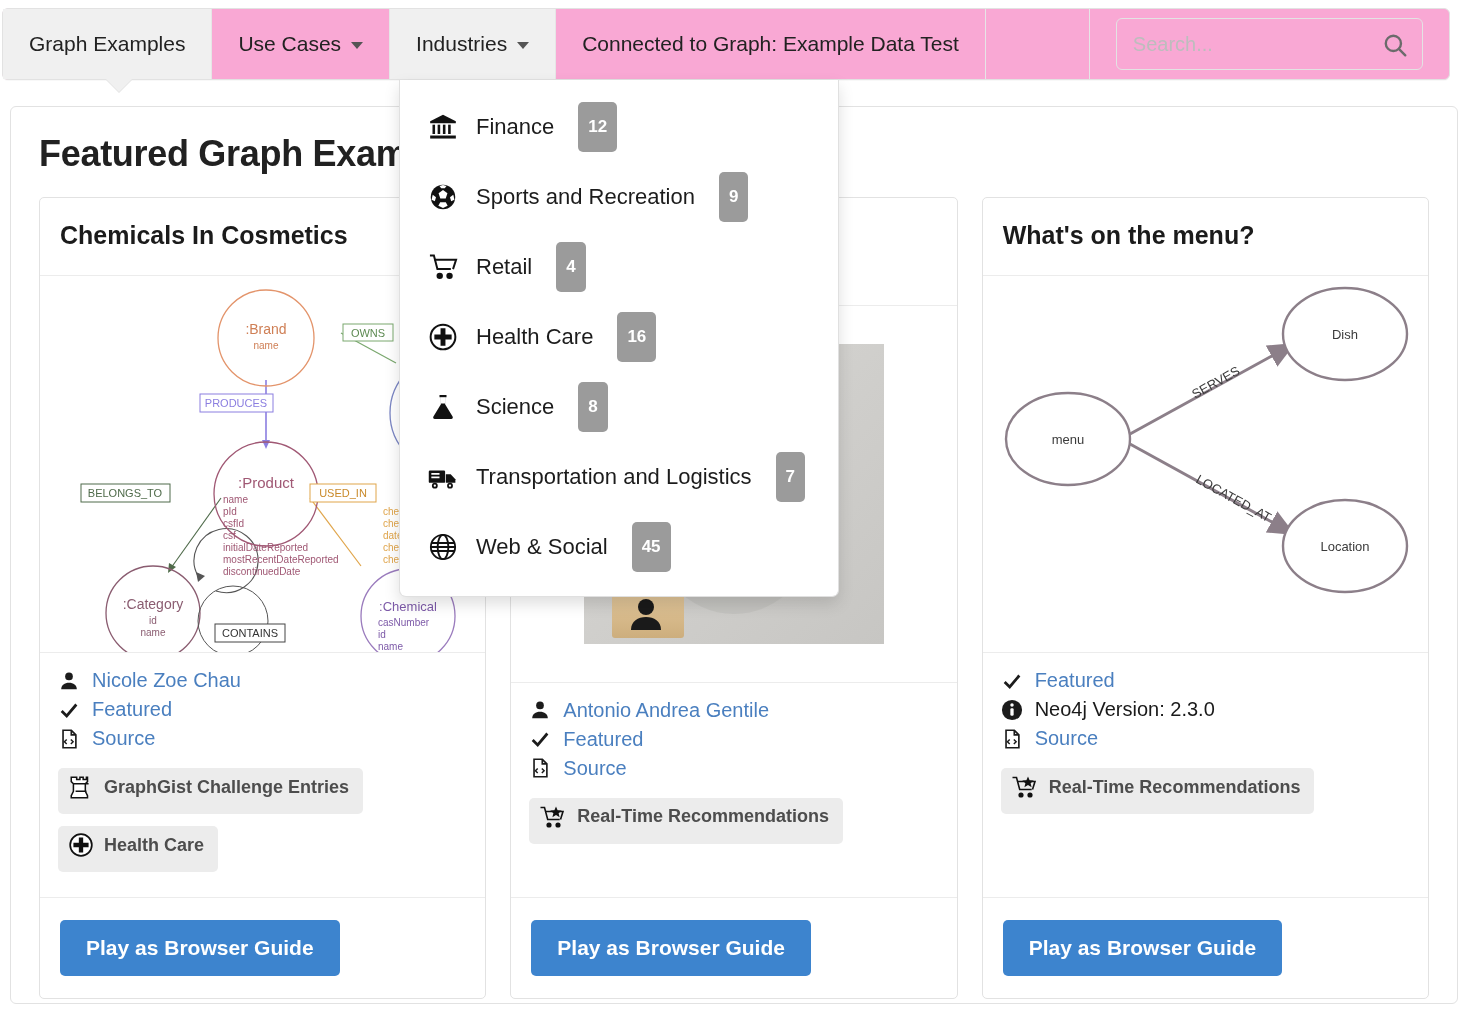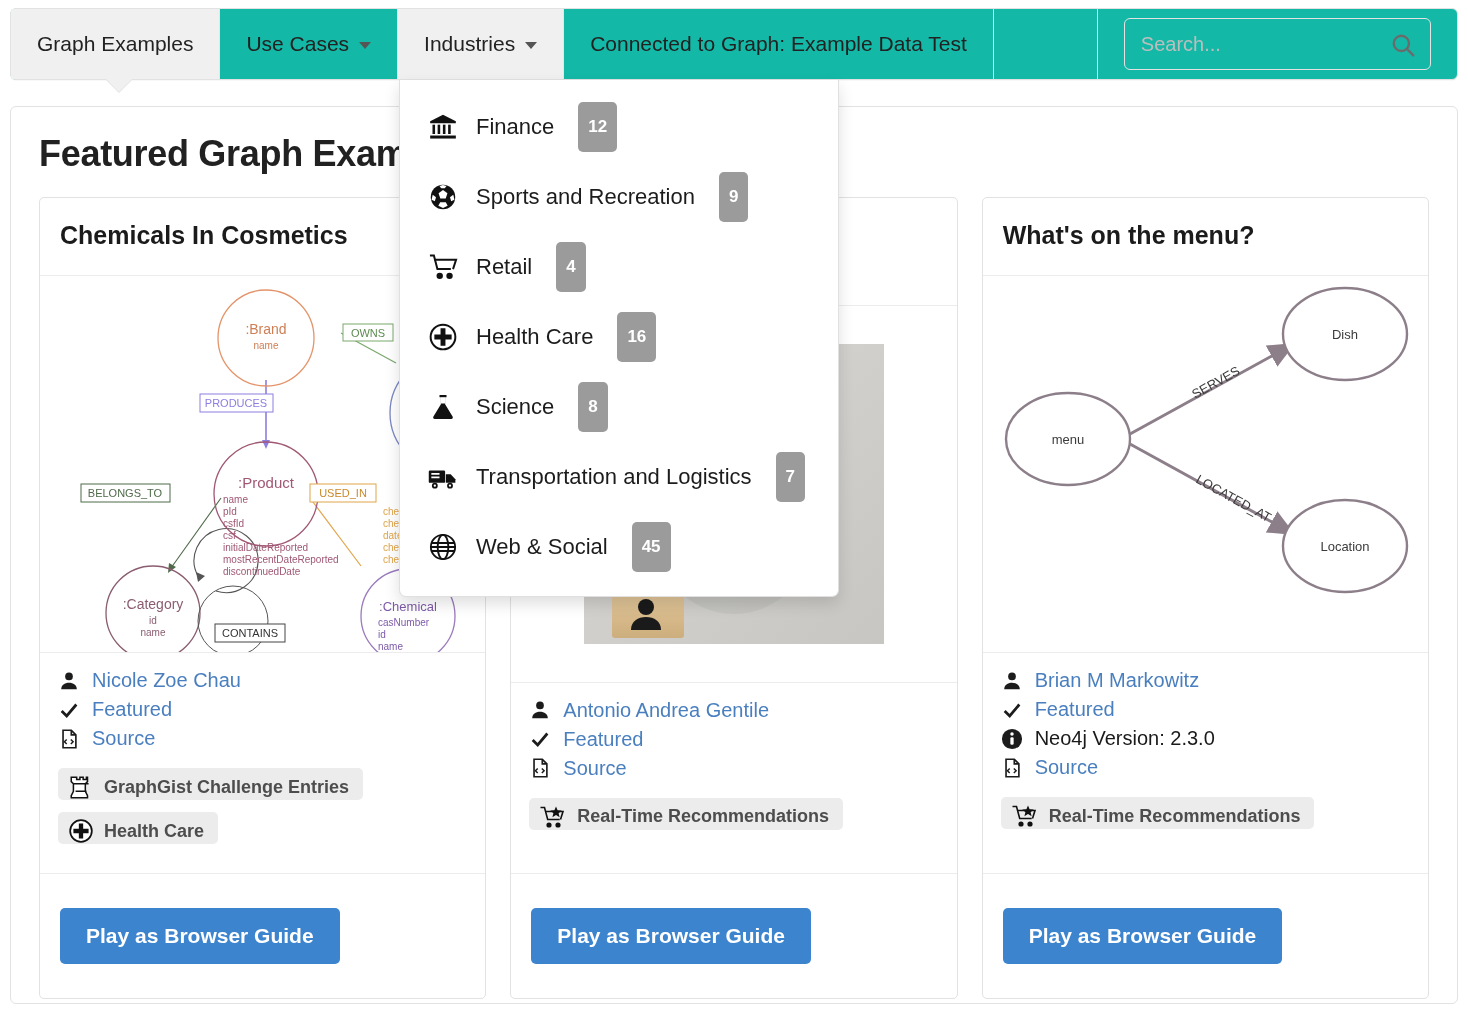--- a/index.html
+++ b/index.html
@@ -7,23 +7,23 @@
     margin: 0; padding: 0;
     width: 1468px; height: 1014px;
     background: #ffffff;
     font-family: "Liberation Sans", sans-serif;
     overflow: hidden;
   }
   .page { position: relative; width: 1468px; height: 1014px; }
 
   
   .navbar {
-    position: absolute; left: 10px; top: 8px;
+    position: absolute; left: 2px; top: 8px;
     width: 1448px; height: 72px;
-    background: #14b8a6;
+    background: #f9a8d4;
     border: 1px solid #e2e2e2;
     border-radius: 6px;
     display: flex; align-items: stretch;
     box-shadow: 0 1px 1px rgba(0,0,0,.03);
   }
   .navtab {
     display: flex; align-items: center; gap: 10px;
     padding: 0 26px;
     border-right: 1px solid #e6e6e6;
     font-size: 21px; color: #222; white-space: nowrap;
@@ -108,28 +108,28 @@
   .card-meta { padding: 16px 18px 10px 18px; flex: 1; }
   .meta-row {
     display: flex; align-items: center; gap: 12px;
     margin-bottom: 6px; font-size: 20px;
   }
   .meta-link { color: #4a7fbf; }
   .meta-plain { color: #1a1a1a; }
   .tag {
     display: inline-flex; align-items: center; gap: 10px;
     background: #ececec; border-radius: 5px;
-    padding: 6px 14px 0 10px;
+    padding: 6px 14px 14px 10px;
     margin-top: 12px;
     font-size: 18px; font-weight: bold; color: #4d4d4d;
   }
   .tag-wrap { display: flex; flex-direction: column; align-items: flex-start; }
   .card-footer {
     border-top: 1px solid #ececec;
-    padding: 34px 20px;
+    padding: 22px 20px;
   }
   .btn-primary {
     background: #3d84ce; color: #fff;
     border: 0; border-radius: 5px;
     font-family: "Liberation Sans", sans-serif;
     font-size: 21px; font-weight: bold;
     padding: 16px 26px; cursor: pointer;
   }
 
   
@@ -425,27 +425,20 @@
             <ellipse cx="355" cy="50" rx="62" ry="46" fill="#fff" stroke="#8c7f89" stroke-width="2.4"></ellipse>
             <text x="355" y="55" text-anchor="middle" font-family="Liberation Sans, sans-serif" font-size="13" fill="#3b3b3b">Dish</text>
             <ellipse cx="355" cy="262" rx="62" ry="46" fill="#fff" stroke="#8c7f89" stroke-width="2.4"></ellipse>
             <text x="355" y="267" text-anchor="middle" font-family="Liberation Sans, sans-serif" font-size="13" fill="#3b3b3b">Location</text>
             <text x="205" y="115" font-family="Liberation Sans, sans-serif" font-size="13" fill="#3b3b3b" transform="rotate(-29 205 115)">SERVES</text>
             <text x="205" y="198" font-family="Liberation Sans, sans-serif" font-size="13" fill="#3b3b3b" transform="rotate(29 205 198)">LOCATED_AT</text>
           </svg>
         </div>
         <div class="card-meta">
           <div class="meta-row">
-            <svg width="22" height="22" viewBox="0 0 24 24" fill="#1c1c1c">
-                <circle cx="12" cy="7" r="4.2"></circle>
-                <path d="M3.5 21c0-4.7 3.8-7.2 8.5-7.2s8.5 2.5 8.5 7.2z"></path>
-              </svg>
-            <span class="meta-link">Brian M Markowitz</span>
-          </div>
-          <div class="meta-row">
             <svg width="22" height="22" viewBox="0 0 24 24" fill="none" stroke="#1c1c1c" stroke-width="3">
                 <polyline points="4,13 9.5,18.5 20,6"></polyline>
               </svg>
             <span class="meta-link">Featured</span>
           </div>
           <div class="meta-row">
             <svg width="22" height="22" viewBox="0 0 24 24">
                 <circle cx="12" cy="12" r="11" fill="#1c1c1c"></circle>
                 <circle cx="12" cy="6.5" r="1.9" fill="#fff"></circle>
                 <rect x="10.2" y="10" width="3.6" height="8.4" rx="1.4" fill="#fff"></rect>

